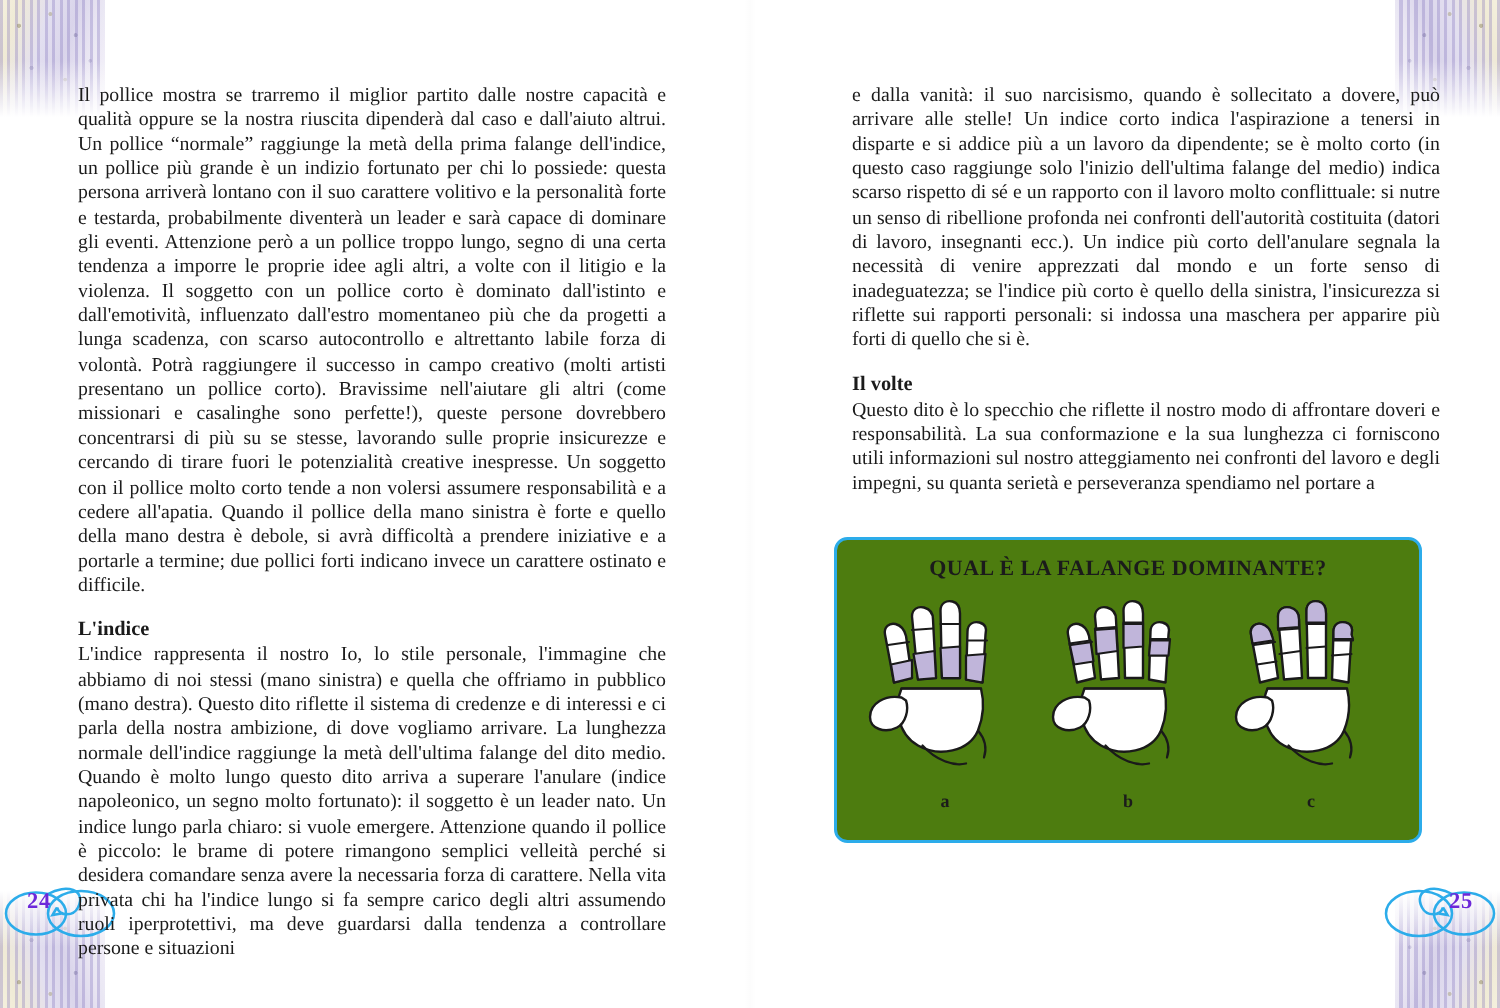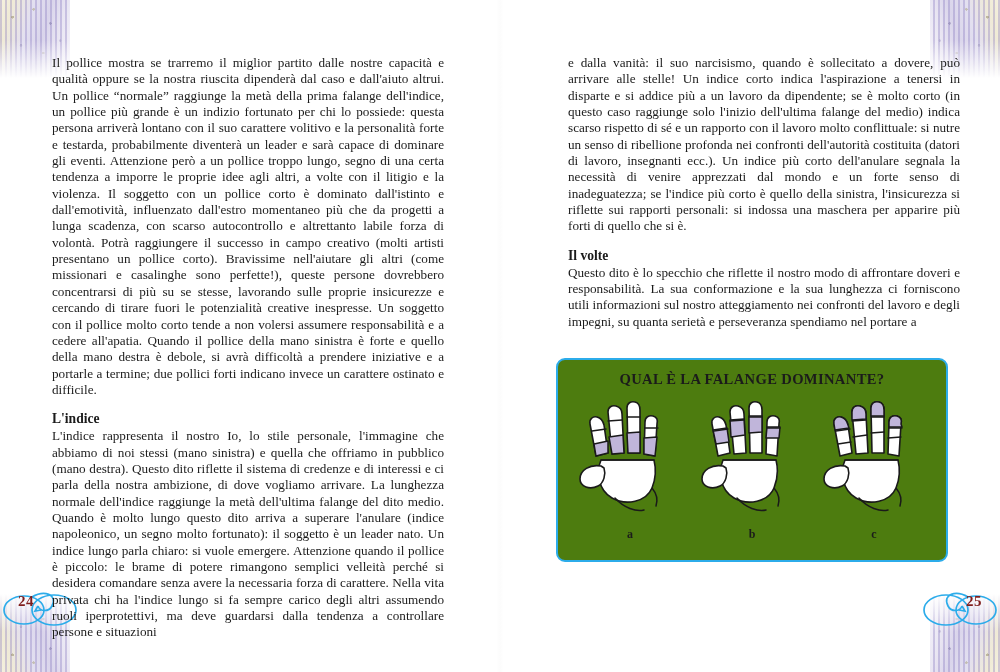--- a/index.html
+++ b/index.html
@@ -61,21 +61,21 @@
   .flourish-left  { left: 2px;  bottom: 38px; }
   .flourish-right { right: 2px; bottom: 38px; transform: scaleX(-1); }
 
   
   .folio {
     position: absolute;
     bottom: 62px;
     font-family: "Liberation Serif", "DejaVu Serif", serif;
     font-size: 15px;
     font-weight: 700;
-    color: #7f1d1d;
+    color: #6d28d9;
     letter-spacing: .5px;
   }
   .folio-left  { left: 18px; }
   .folio-right { right: 18px; }
 
   
   .col {
     position: absolute;
     top: 55px;
     width: 392px;

